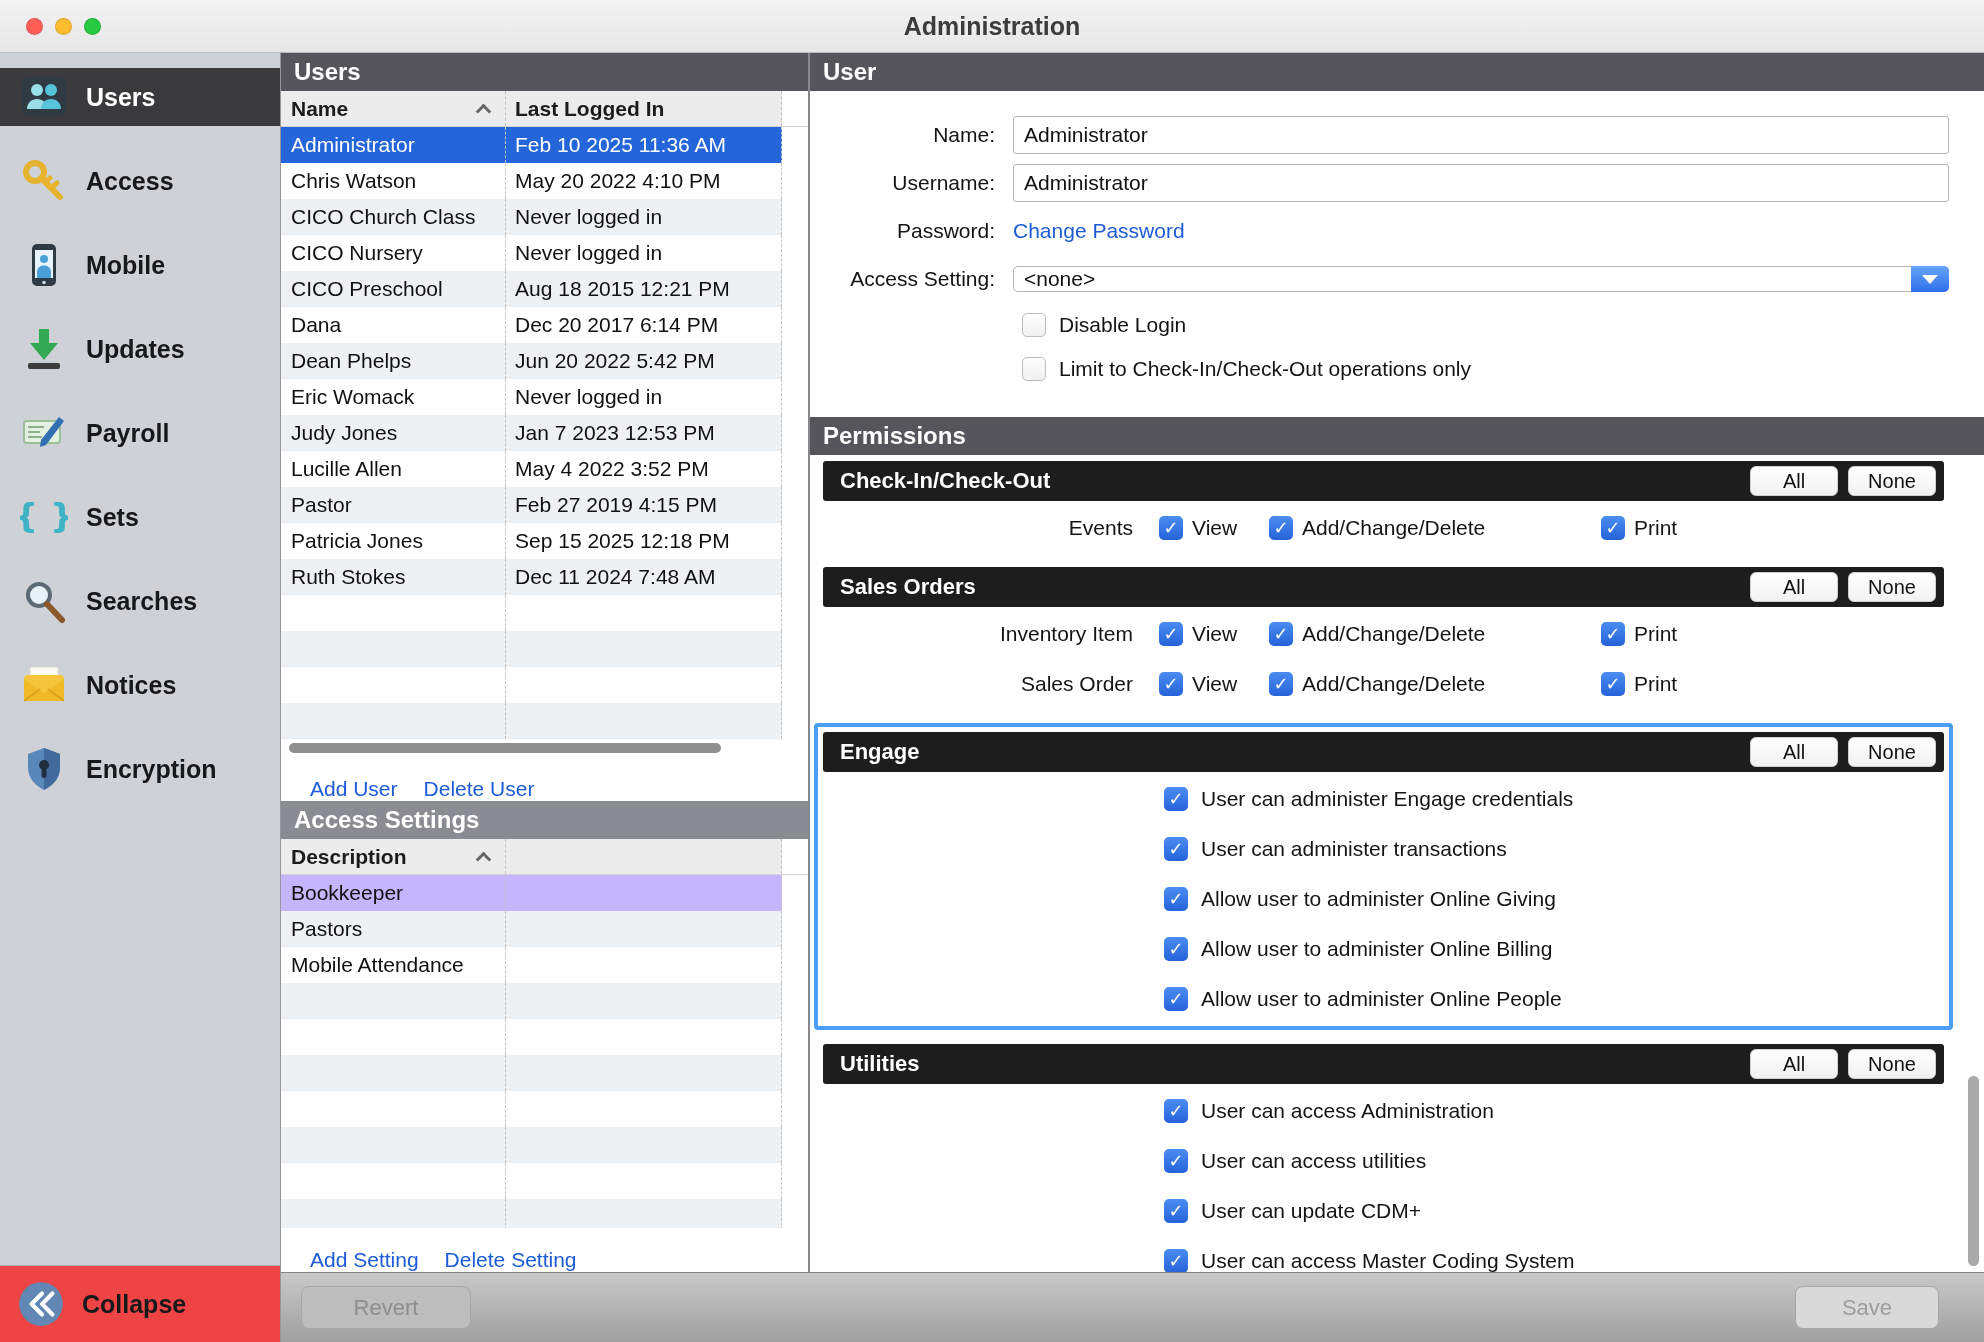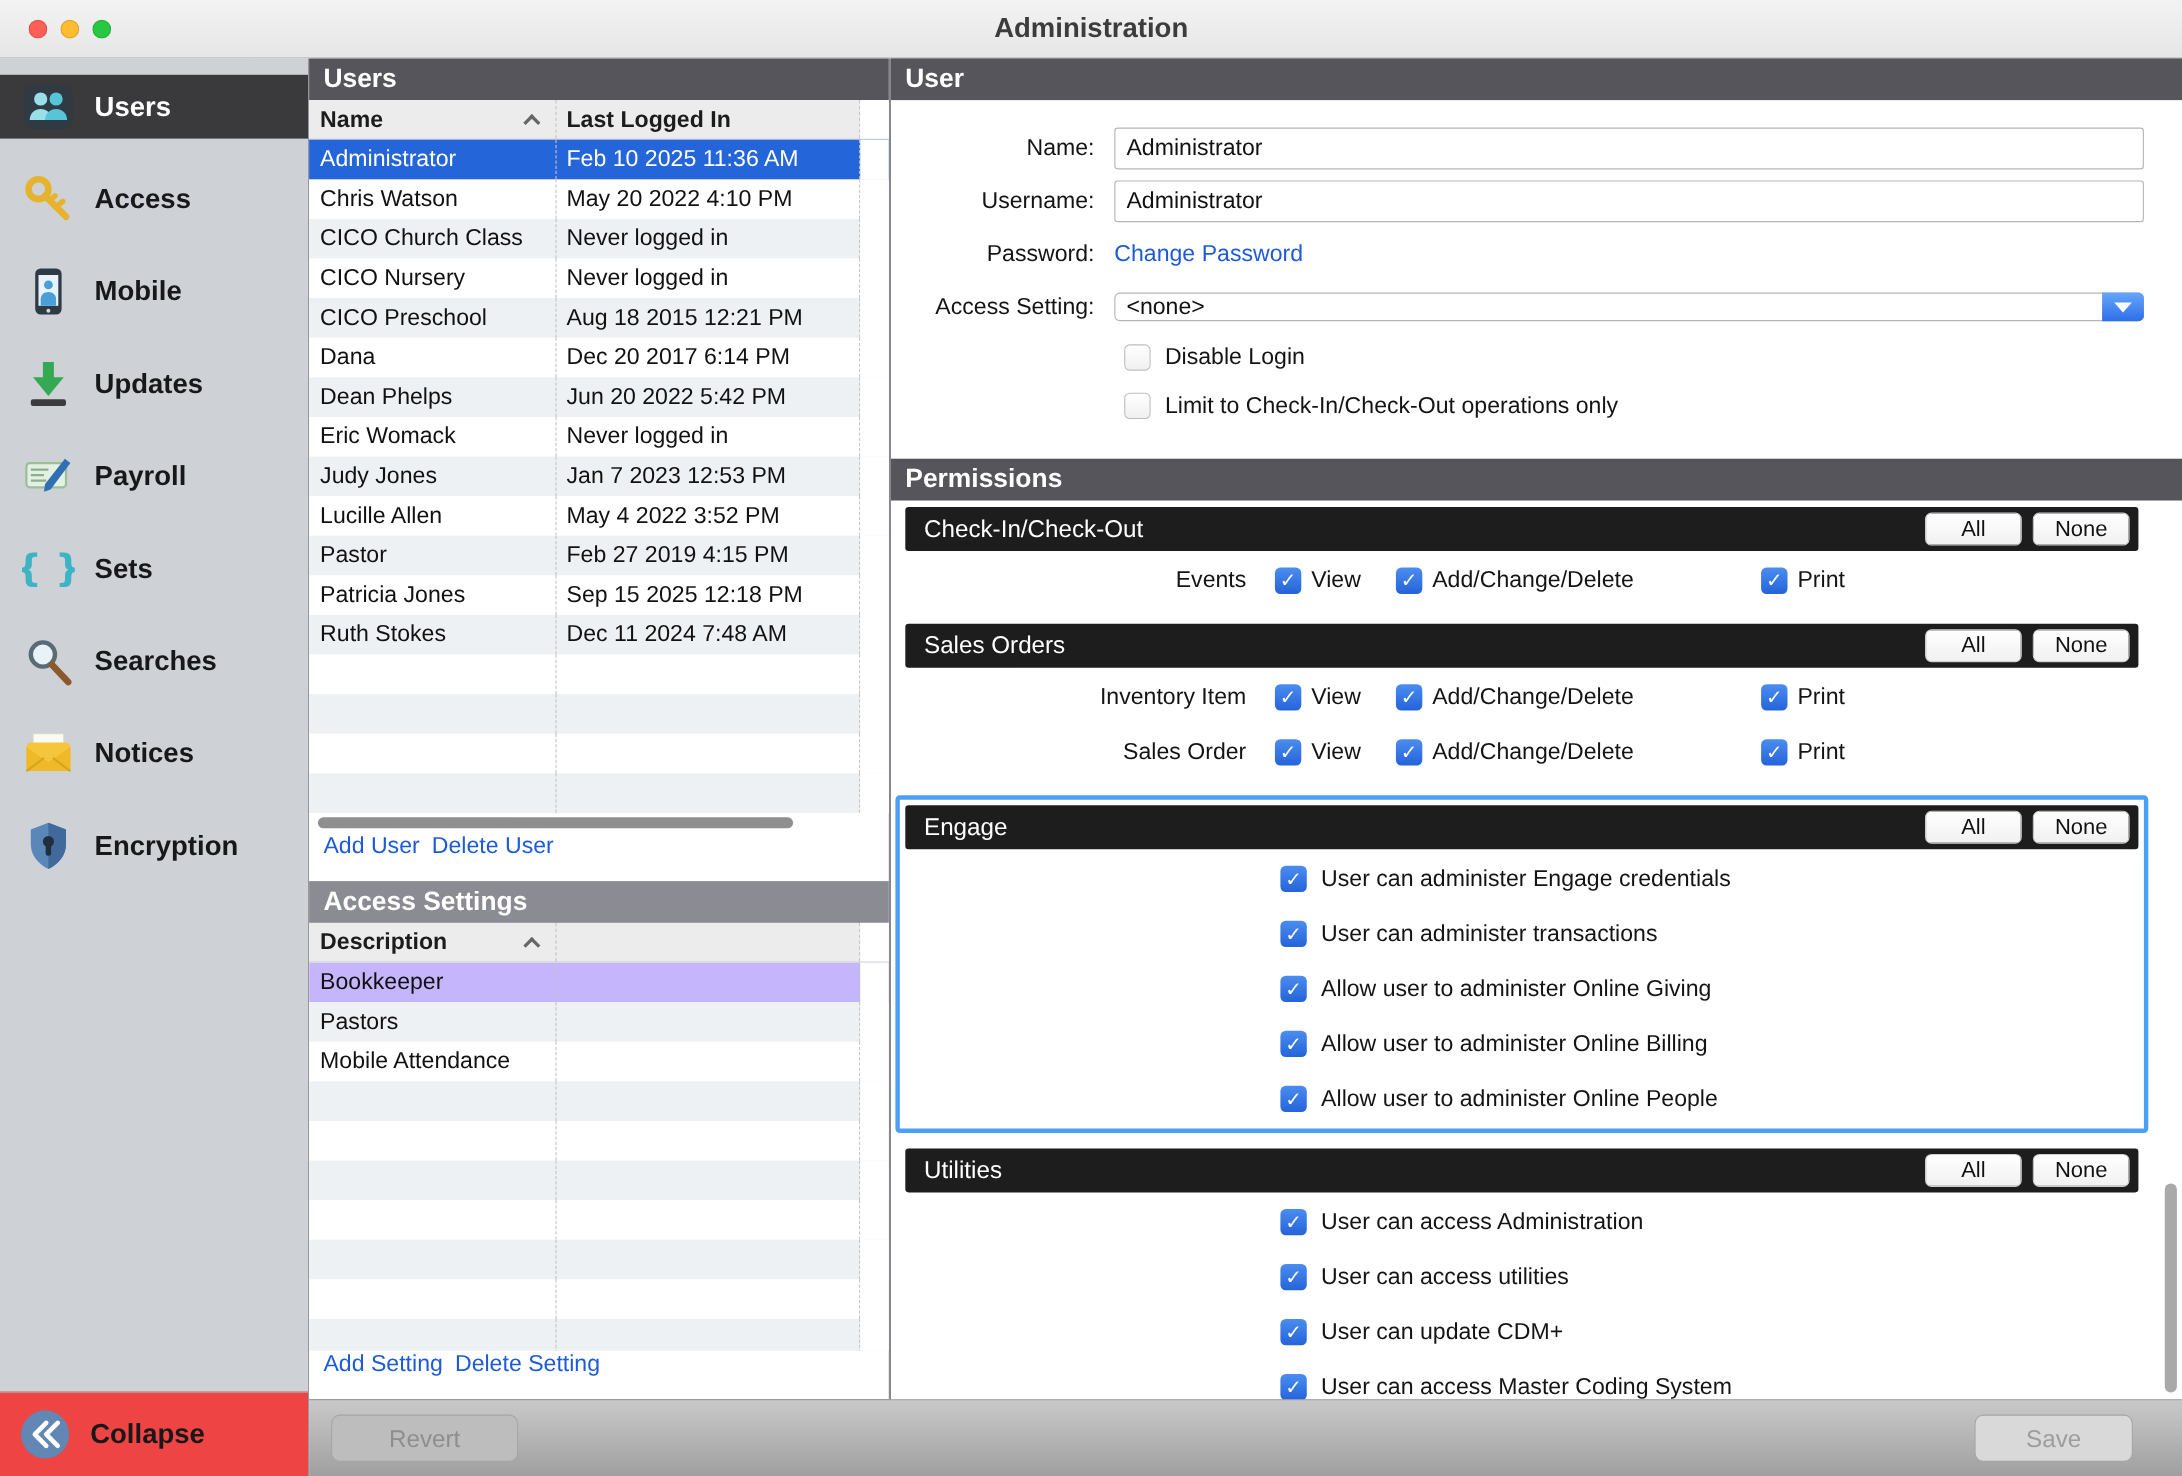--- a/index.html
+++ b/index.html
@@ -53,21 +53,21 @@
   .t-row .cell { align-items:center; }
   .tbody.users .t-row:nth-child(odd) { background:#eef1f4; }
   .tbody.users .t-row.selected { background:#2465d9; color:#fff; }
   .tbody.access .t-row:nth-child(even) { background:#eef1f4; }
   .tbody.access .t-row.selected { background:#c4b5fd; color:#111; }
   .t-row .col-gutter { background:#fff; }
 
   .hscroll { flex:0 0 18px; position:relative; }
   .hthumb { position:absolute; left:8px; top:4px; width:432px; height:10px; border-radius:5px; background:#8f8f8f; }
 
-  .links { flex:0 0 44px; display:flex; align-items:flex-start; gap:11px; padding-left:13px; }
+  .links { flex:0 0 44px; display:flex; align-items:flex-end; gap:26px; padding-left:29px; }
   .link { color:#1d5cd6; font-size:21px; cursor:pointer; }
 
   
   .right { flex:1; display:flex; flex-direction:column; background:#fff; position:relative; min-width:0; }
   .form { padding-top:20px; }
   .form-row { height:48px; display:flex; align-items:center; }
   .form-label { flex:0 0 185px; text-align:right; font-size:21px; color:#141414; }
   .text-input { flex:1; margin:0 35px 0 18px; height:38px; border:1px solid #b5b5b5; border-radius:3px; font-size:21px; padding-left:10px; font-family:inherit; color:#111; background:#fff; }
   .pw-link { margin-left:18px; }
   .select { flex:1; margin:0 35px 0 18px; height:26px; border:1px solid #b5b5b5; border-radius:5px; display:flex; align-items:center; position:relative; background:#fff; cursor:default; }
@@ -77,21 +77,21 @@
   .form-check-row { height:44px; display:flex; align-items:center; padding-left:212px; gap:13px; }
 
   .cb { width:24px; height:24px; border-radius:5px; flex:0 0 24px; display:inline-flex; align-items:center; justify-content:center; background:linear-gradient(#fff,#f0f0f0); border:1.5px solid #bdbdbd; cursor:default; }
   .cb.checked { background:linear-gradient(#4b8df0,#2563d9); border:none; }
   .cb.checked::after { content:"✓"; color:#fff; font-size:18px; font-weight:bold; line-height:1; }
   .cb-label, .check-label { font-size:21px; color:#141414; }
 
   .perm-body { flex:1; overflow:hidden; padding:6px 40px 0 13px; }
   .section { margin-bottom:14px; }
   .section-bar { height:40px; background:#1d1d1d; border-radius:3px; display:flex; align-items:center; padding:0 8px 0 17px; margin-bottom:2px; }
-  .section-title { color:#fff; font-weight:normal; font-size:22px; }
+  .section-title { color:#fff; font-weight:bold; font-size:22px; }
   .mini-btn { width:88px; height:30px; border-radius:6px; background:linear-gradient(#ffffff,#f1f1f1); border:1px solid #cfcfcf; font-size:20px; color:#111; display:flex; align-items:center; justify-content:center; font-family:inherit; cursor:default; }
   .mini-btn.all { margin-left:auto; margin-right:10px; }
   .perm-row { height:50px; display:flex; align-items:center; }
   .perm-row-label { flex:0 0 310px; text-align:right; margin-right:26px; font-size:21px; color:#141414; }
   .check-group { display:flex; align-items:center; gap:9px; }
   .check-group.g0 { width:110px; }
   .check-group.g1 { width:332px;align-items:center; }
   .check-row { height:50px; display:flex; align-items:center; padding-left:341px; gap:13px; }
   .section.focused { border:4px solid #4b9ff6; border-radius:4px; margin:4px -9px 14px -9px; padding:5px 5px 2px 5px; }
 

